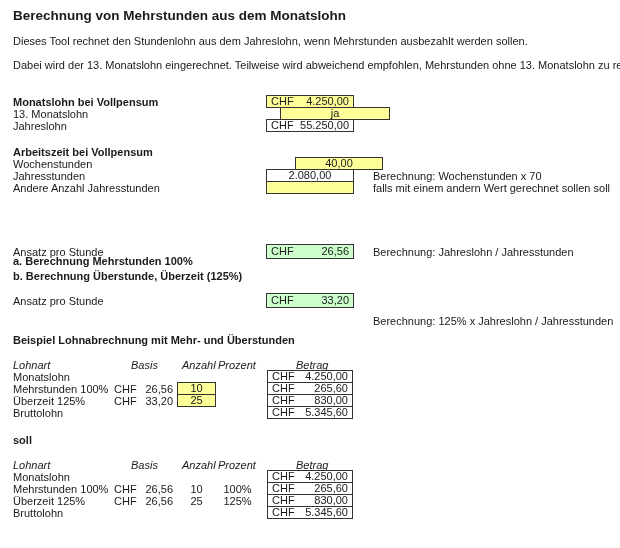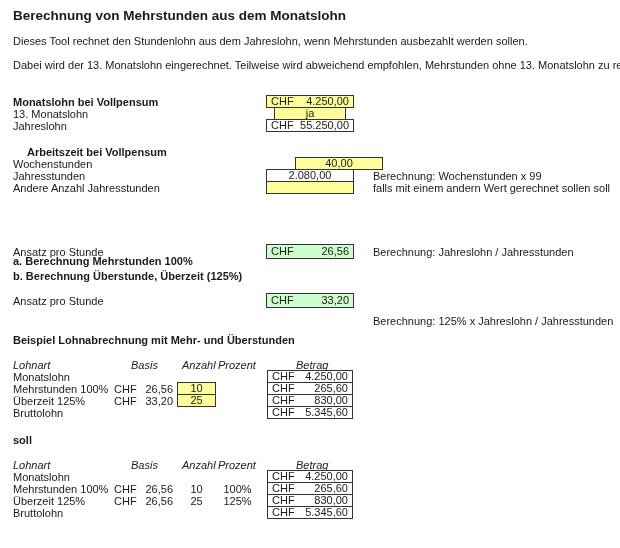--- a/index.html
+++ b/index.html
@@ -32,43 +32,43 @@
 <div class="abs" style="left:13px;top:59px;">Dabei wird der 13. Monatslohn eingerechnet. Teilweise wird abweichend empfohlen, Mehrstunden ohne 13. Monatslohn zu rechnen.</div>
 
 <div class="abs bold" style="left:13px;top:96px;">Monatslohn bei Vollpensum</div>
 <div class="abs" style="left:13px;top:108px;text-align:right;">13. Monatslohn</div>
 <div class="abs" style="left:13px;top:120px;">Jahreslohn</div>
 
 <div class="box yellow" style="left:266px;top:95px;width:88px;">
   <span class="cur">CHF</span>
   <span class="val">4.250,00</span>
 </div>
-<div class="box yellow" style="left:274px;top:107px;width:72px;">
+<div class="box yellow" style="left:280px;top:107px;width:110px;">
   <span class="ctr">ja</span>
 </div>
 <div class="box white" style="left:266px;top:119px;width:88px;">
   <span class="cur">CHF</span>
   <span class="val">55.250,00</span>
 </div>
 
-<div class="abs bold" style="left:13px;top:146px;margin-left:14px;">Arbeitszeit bei Vollpensum</div>
+<div class="abs bold" style="left:13px;top:146px;">Arbeitszeit bei Vollpensum</div>
 <div class="abs" style="left:13px;top:158px;">Wochenstunden</div>
 <div class="abs" style="left:13px;top:170px;">Jahresstunden</div>
 <div class="abs" style="left:13px;top:182px;">Andere Anzahl Jahresstunden</div>
 
 <div class="box yellow" style="left:266px;top:157px;width:88px;margin-left:29px;">
   <span class="ctr">40,00</span>
 </div>
 <div class="box white" style="left:266px;top:169px;width:88px;">
   <span class="ctr">2.080,00</span>
 </div>
 <div class="box yellow" style="left:266px;top:181px;width:88px;">
   <span class="ctr"></span>
 </div>
-<div class="abs" style="left:373px;top:170px;">Berechnung: Wochenstunden x 99</div>
+<div class="abs" style="left:373px;top:170px;">Berechnung: Wochenstunden x 70</div>
 <div class="abs" style="left:373px;top:182px;">falls mit einem andern Wert gerechnet sollen soll</div>
 
 <div class="abs bold" style="left:13px;top:221px;margin-top:34px;">a. Berechnung Mehrstunden 100%</div>
 <div class="abs" style="left:13px;top:246px;">Ansatz pro Stunde</div>
 <div class="box green" style="left:266px;top:244px;width:88px;height:15px;line-height:13px;">
   <span class="cur">CHF</span>
   <span class="val">26,56</span>
 </div>
 <div class="abs" style="left:373px;top:246px;">Berechnung: Jahreslohn / Jahresstunden</div>
 

